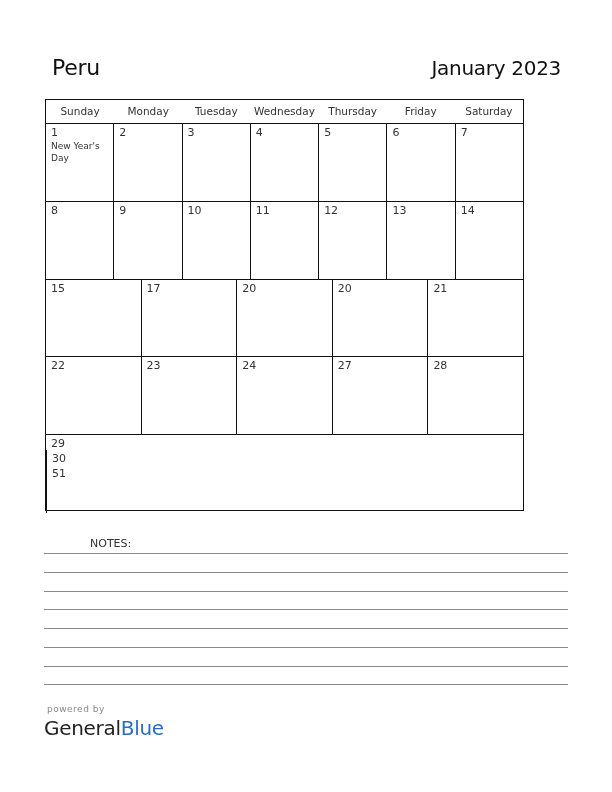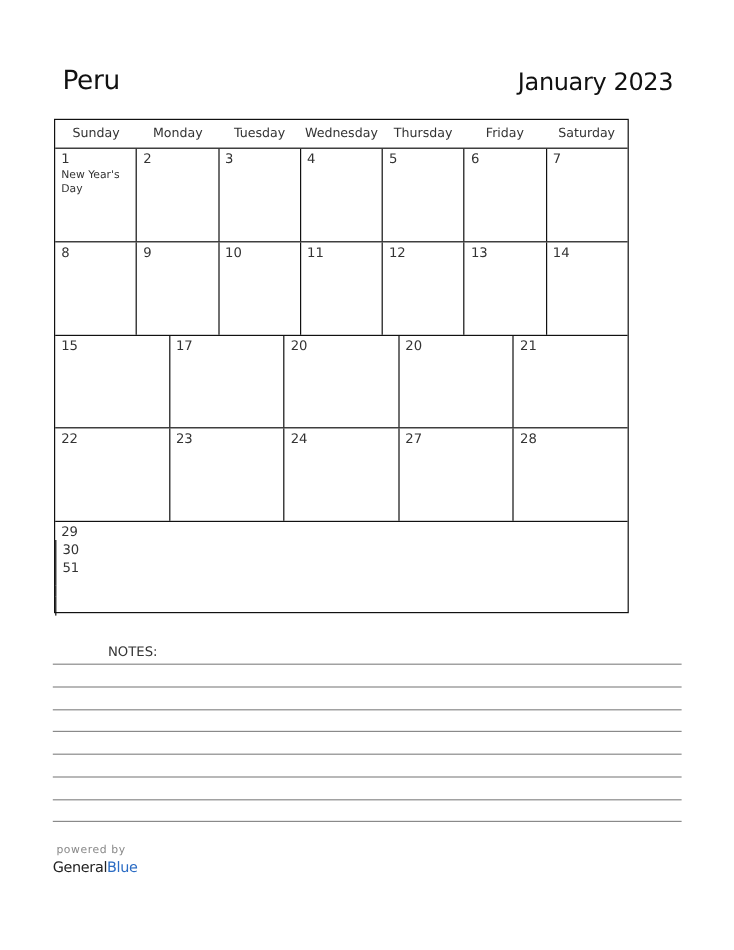--- a/index.html
+++ b/index.html
@@ -13,21 +13,21 @@
   .hdr div { flex: 1; text-align: center; font-size: 10.5px; line-height: 23px; color: #333; }
   .week { display: flex; height: 77.8px; border-bottom: 1.3px solid #111; box-sizing: border-box; }
   .week:last-child { border-bottom: none; flex-direction: column; }
   .cell { flex: 1; border-left: 1.3px solid #111; box-sizing: border-box; padding: 2px 0 0 5px; }
   .cell:first-child { border-left: none; }
   .day { font-size: 11px; color: #333; line-height: 13px; }
   .hol { font-size: 9px; color: #333; line-height: 12px; margin-top: 1px; }
   .notes-label { position: absolute; left: 48px; top: 537px; font-size: 11px; color: #333; margin-left: 42px; }
   .line { position: absolute; left: 44px; width: 524px; height: 1px; background: #8a8a8a; }
   .powered { position: absolute; left: 47px; top: 704px; font-size: 9px; color: #888; letter-spacing: 0.5px; }
-  .brand { position: absolute; left: 44px; top: 716px; font-size: 12px; color: #222; letter-spacing: -0.3px; }
+  .brand { position: absolute; left: 44px; top: 716px; font-size: 20px; color: #222; letter-spacing: -0.3px; }
   .brand .blue { color: #2b6cc4; }
 </style>
 </head>
 <body>
 
 <div class="country">Peru</div>
 <div class="month">January 2023</div>
 
 <div class="cal">
   <div class="hdr">

